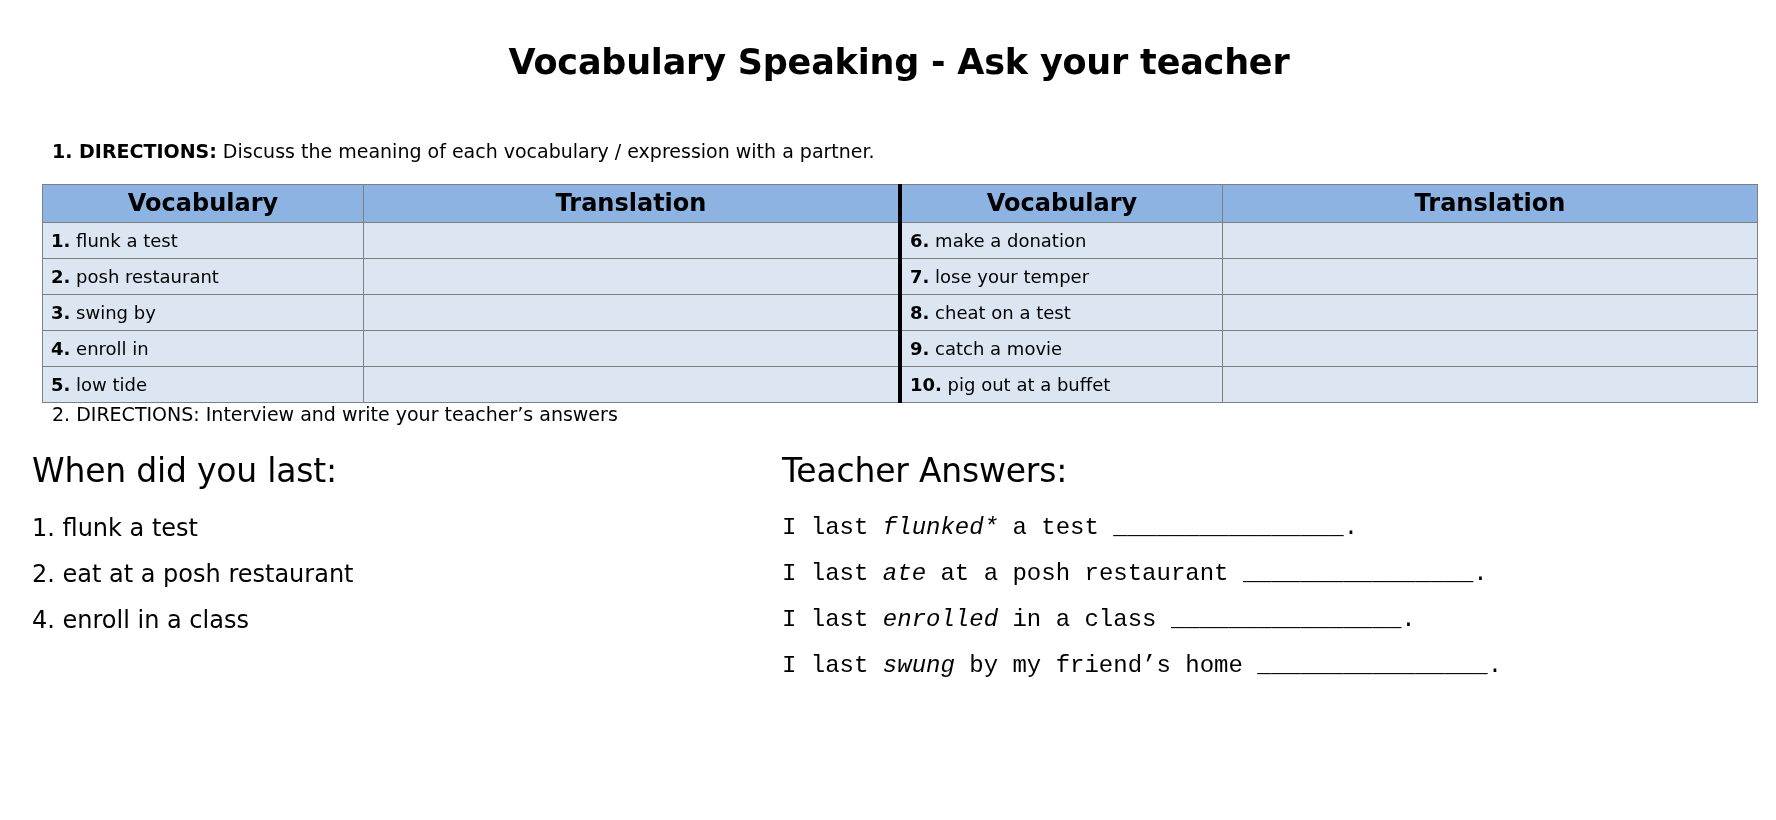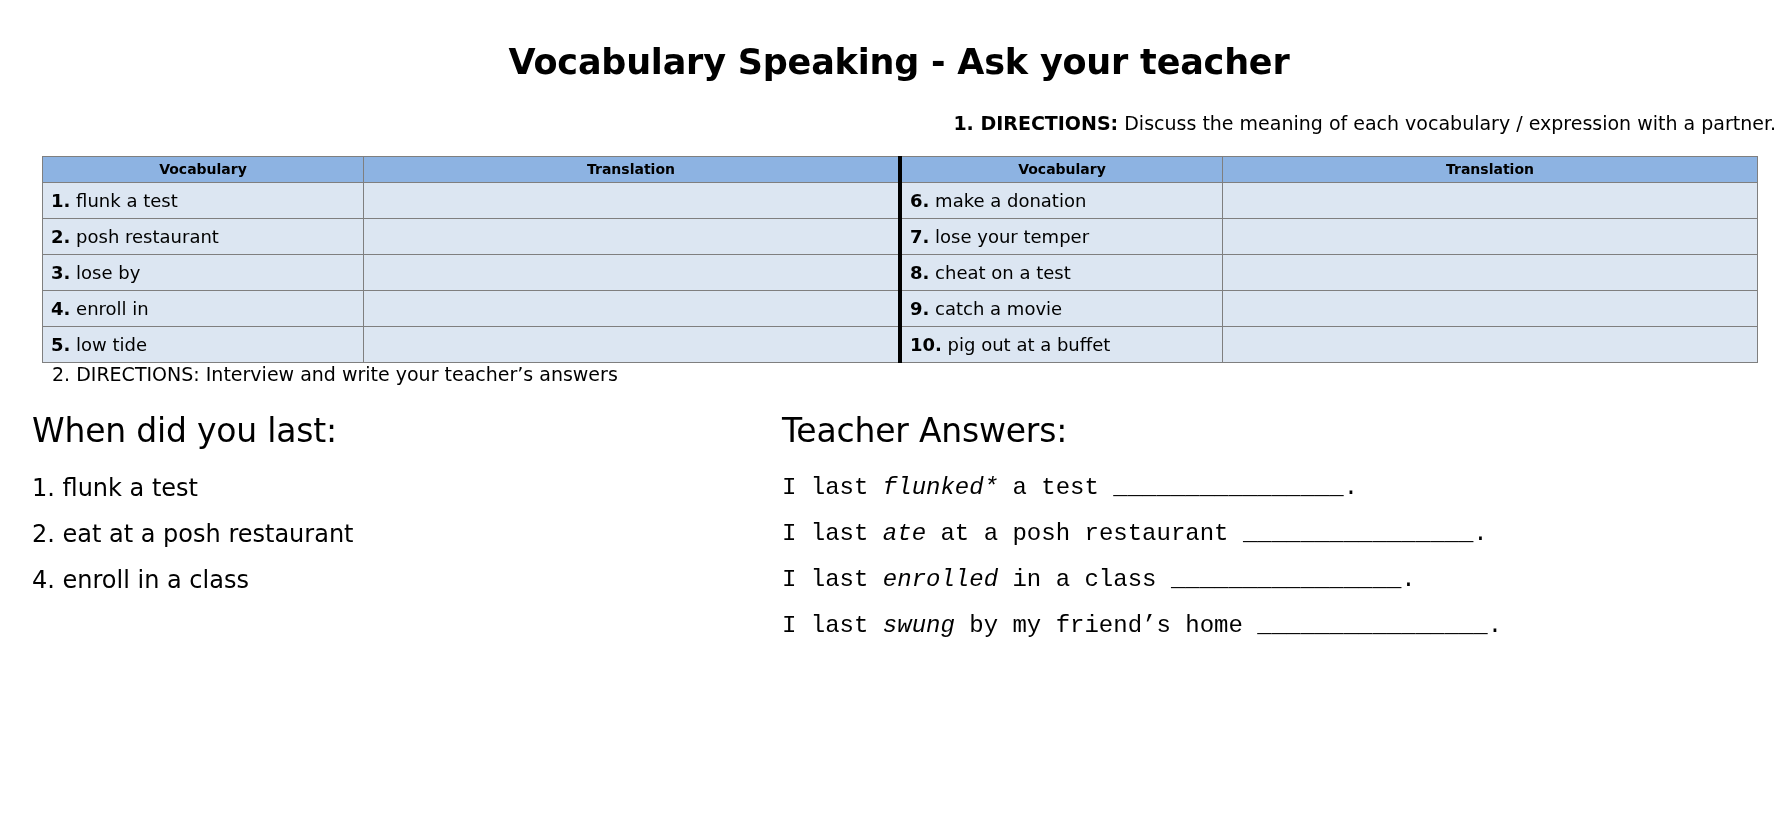--- a/index.html
+++ b/index.html
@@ -24,38 +24,37 @@
   .doc-title {
     text-align: center;
     font-size: 35px;
     font-weight: 700;
     letter-spacing: -0.2px;
     margin: 42px 0 15px 0;
     padding-left: 22px;
   }
   .directions {
     font-size: 19px;
-    margin-top: 30px;
+    margin-top: 58px;
     margin-left: 52px;
-    text-align: right;
   }
   .directions .lead {
     font-weight: 700;
   }
   table.vocab {
     border-collapse: collapse;
     margin-left: 42px;
     margin-top: 22px;
     width: 1708px;
     table-layout: fixed;
   }
   table.vocab th {
     background: #8db3e2;
     border: 1px solid #7f7f7f;
-    font-size: 14px;
+    font-size: 24px;
     font-weight: 700;
     text-align: center;
     padding: 4px 0 5px 0;
     color: #000;
   }
   table.vocab td {
     background: #dce6f2;
     border: 1px solid #7f7f7f;
     font-size: 18px;
     padding: 4px 0 5px 8px;
@@ -139,21 +138,21 @@
         <td class="colsep"><span class="num">6.</span><span> make a donation</span></td>
         <td class="blank"></td>
       </tr>
       <tr>
         <td><span class="num">2.</span><span> posh restaurant</span></td>
         <td class="blank"></td>
         <td class="colsep"><span class="num">7.</span><span> lose your temper</span></td>
         <td class="blank"></td>
       </tr>
       <tr>
-        <td><span class="num">3.</span><span> lose by</span></td>
+        <td><span class="num">3.</span><span> swing by</span></td>
         <td class="blank"></td>
         <td class="colsep"><span class="num">8.</span><span> cheat on a test</span></td>
         <td class="blank"></td>
       </tr>
       <tr>
         <td><span class="num">4.</span><span> enroll in</span></td>
         <td class="blank"></td>
         <td class="colsep"><span class="num">9.</span><span> catch a movie</span></td>
         <td class="blank"></td>
       </tr>

